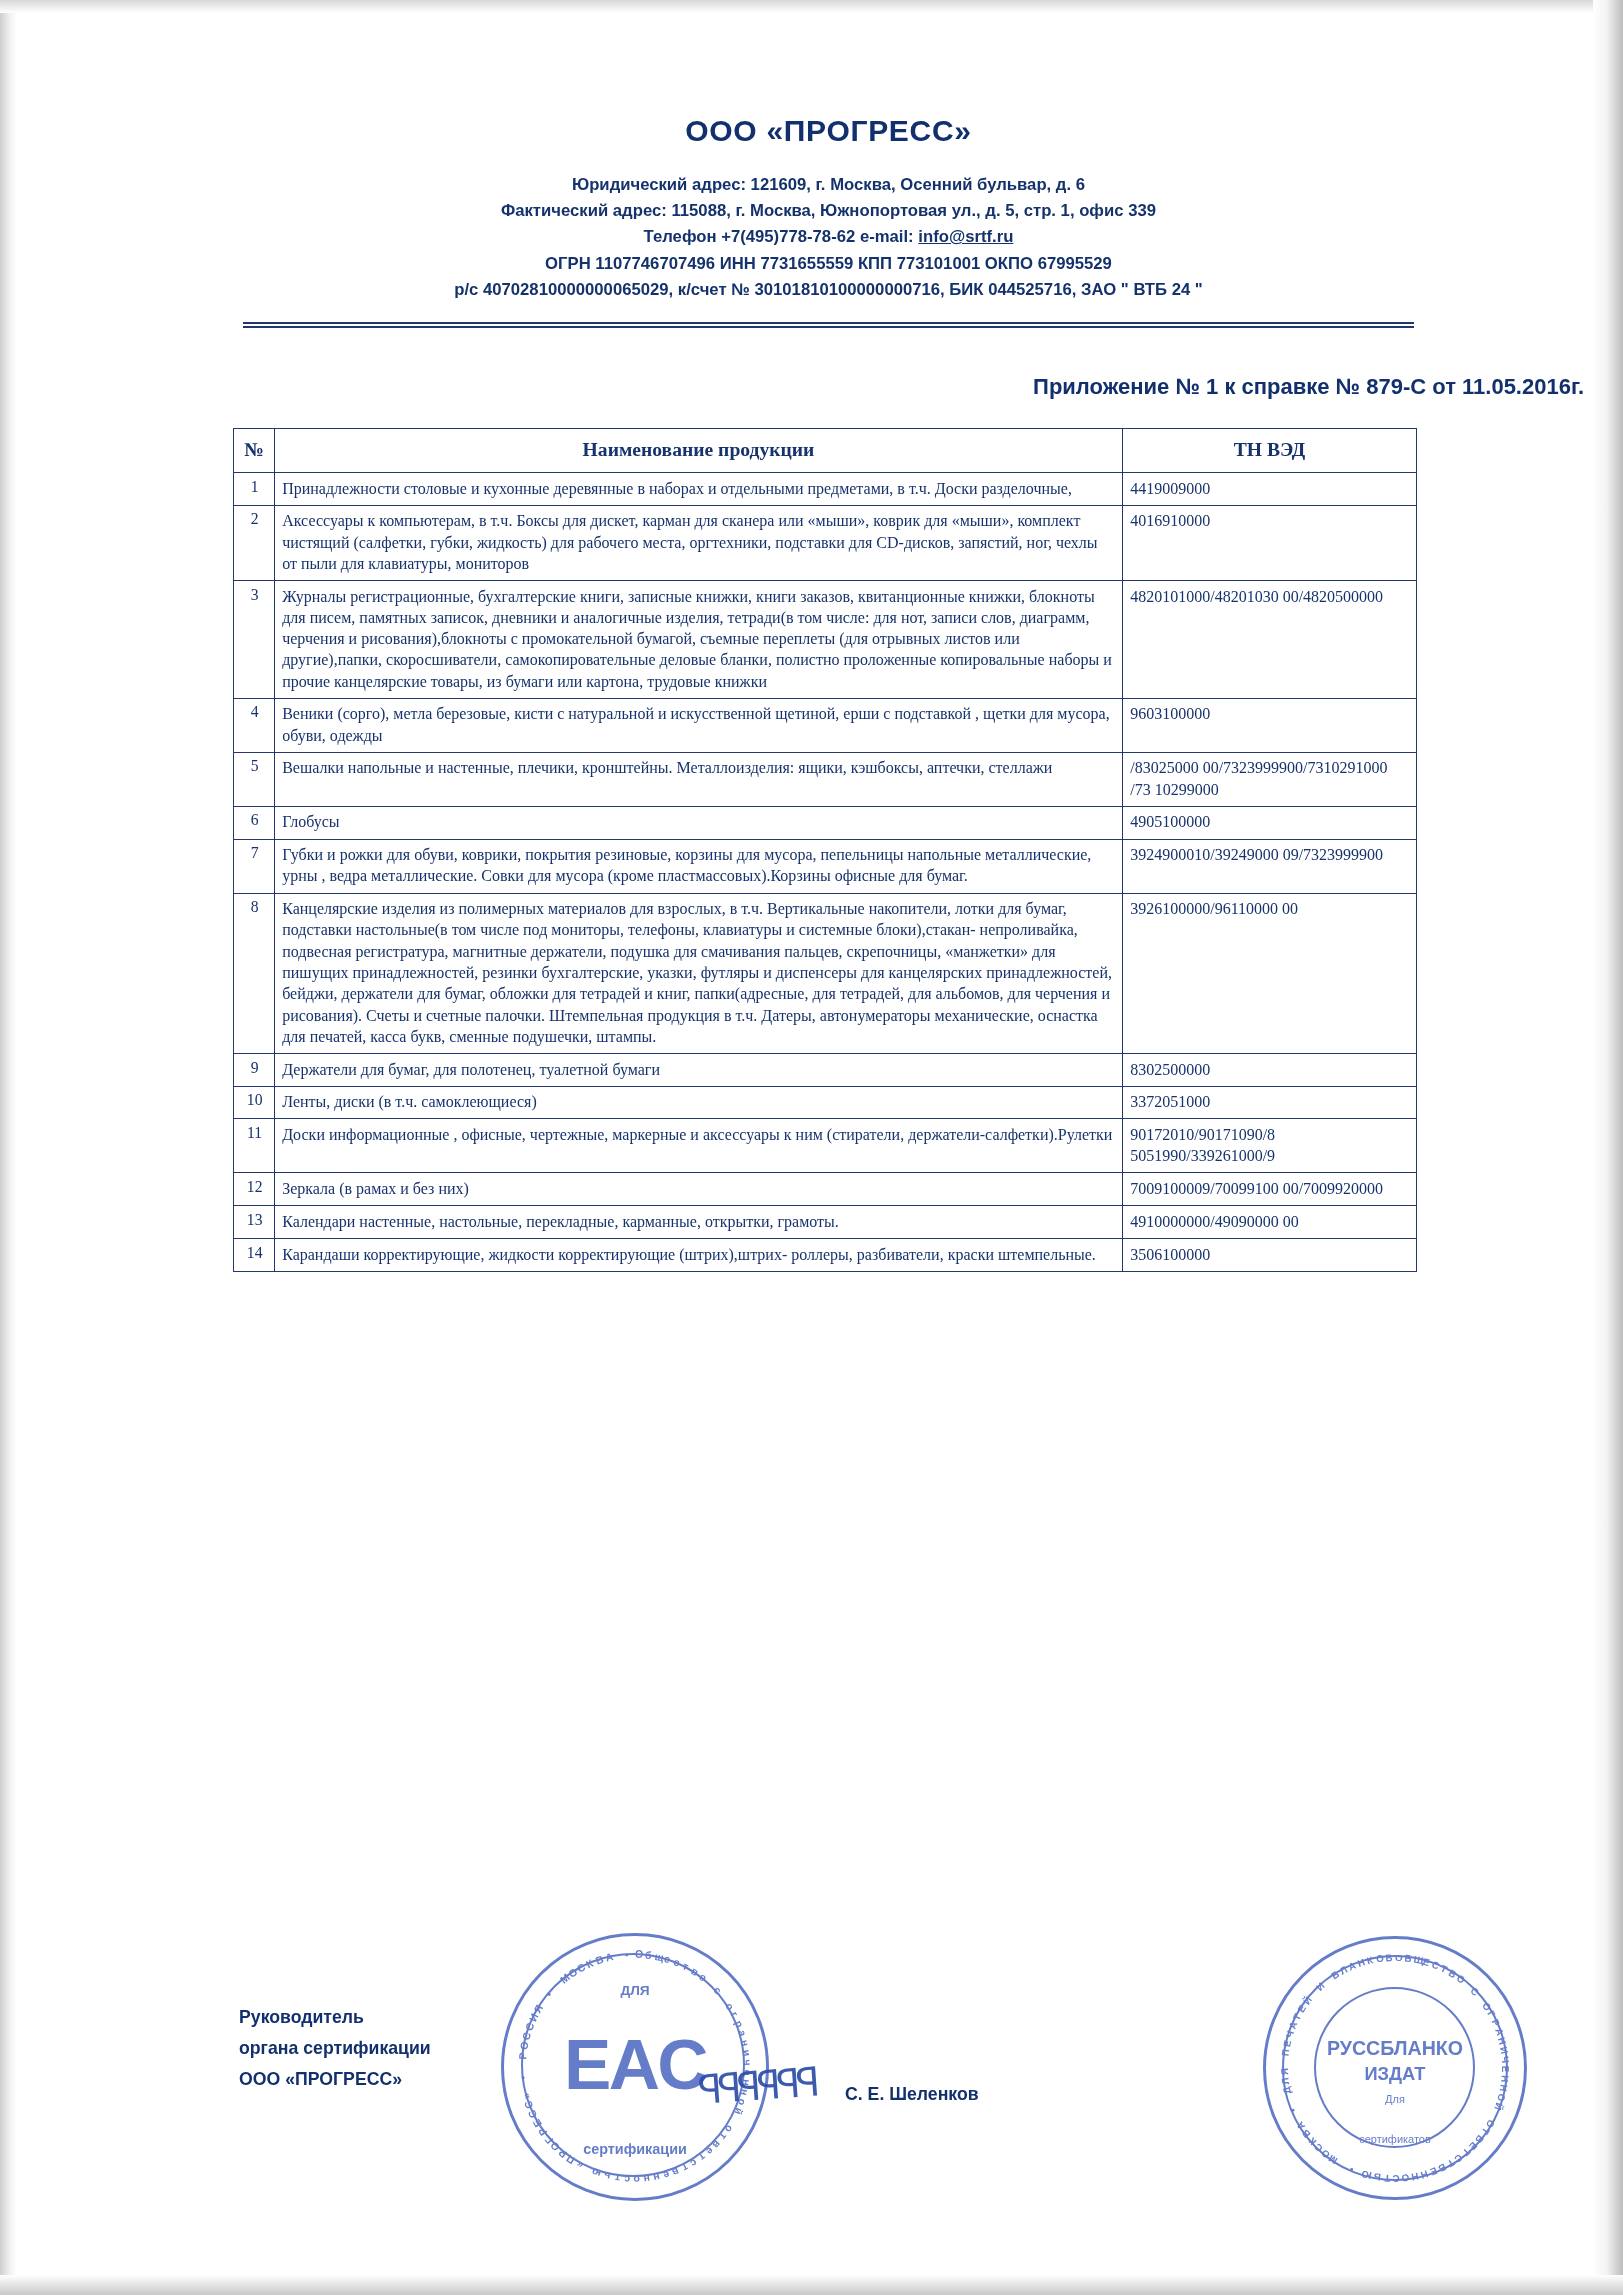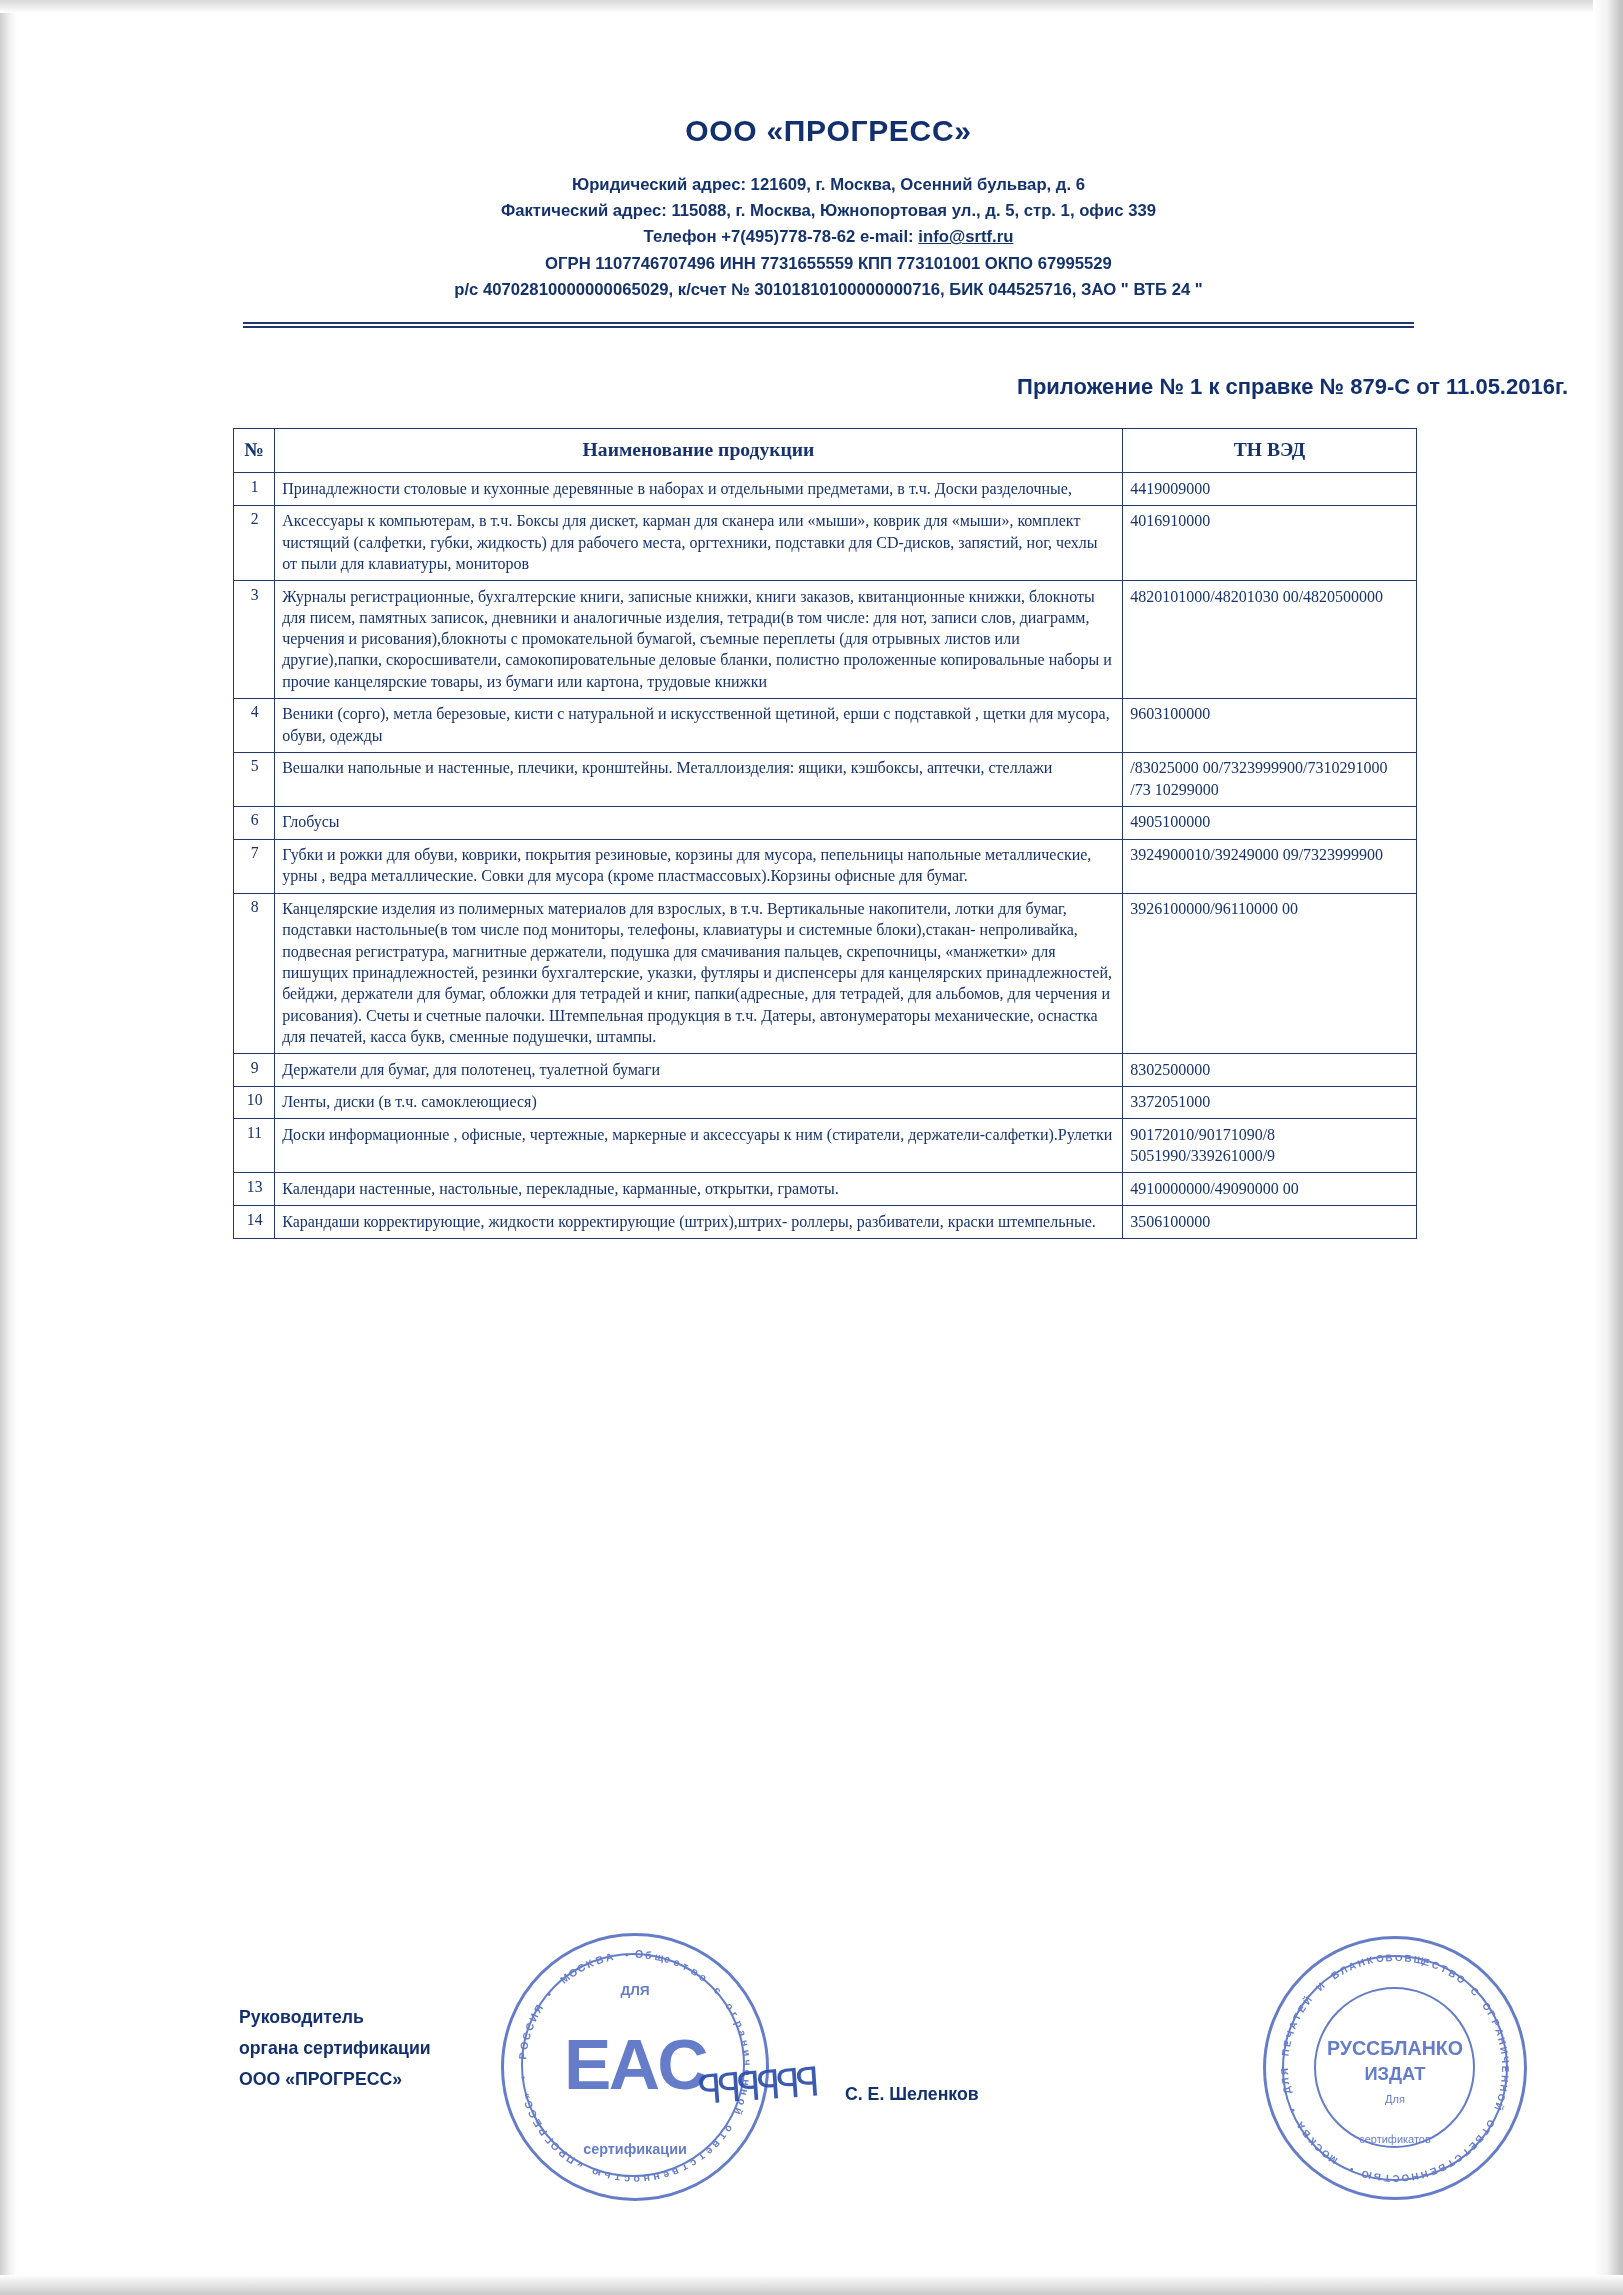--- a/index.html
+++ b/index.html
@@ -67,21 +67,21 @@
     margin: 18.3px 226px 0 226px;
     border-top: 2px solid #21366d;
     border-bottom: 2px solid #21366d;
     height: 2.6px;
   }
 
   .appendix-line {
     text-align: right;
     font-size: 22px;
     font-weight: bold;
-    margin: 46px 72px 0 0;
+    margin: 46px 56px 0 0;
     color: #12306d;
   }
 
   table.tbl {
     border-collapse: collapse;
     margin: 27.5px 0 0 216px;
     width: 1184px;
     table-layout: fixed;
   }
   table.tbl td, table.tbl th {
@@ -326,20 +326,25 @@
         </tr>
         <tr>
           <td class="num">10</td>
           <td class="name">Ленты, диски (в т.ч. самоклеющиеся)</td>
           <td class="code">3372051000</td>
         </tr>
         <tr>
           <td class="num">11</td>
           <td class="name">Доски информационные , офисные, чертежные, маркерные и аксессуары к ним (стиратели, держатели-салфетки).Рулетки</td>
           <td class="code">90172010/90171090/8 5051990/339261000/9</td>
+        </tr>
+        <tr>
+          <td class="num">12</td>
+          <td class="name">Зеркала (в рамах и без них)</td>
+          <td class="code">7009100009/70099100 00/7009920000</td>
         </tr>
         <tr>
           <td class="num">13</td>
           <td class="name">Календари настенные, настольные, перекладные, карманные, открытки, грамоты.</td>
           <td class="code">4910000000/49090000 00</td>
         </tr>
         <tr>
           <td class="num">14</td>
           <td class="name">Карандаши корректирующие, жидкости корректирующие (штрих),штрих- роллеры, разбиватели, краски штемпельные.</td>
           <td class="code">3506100000</td>

